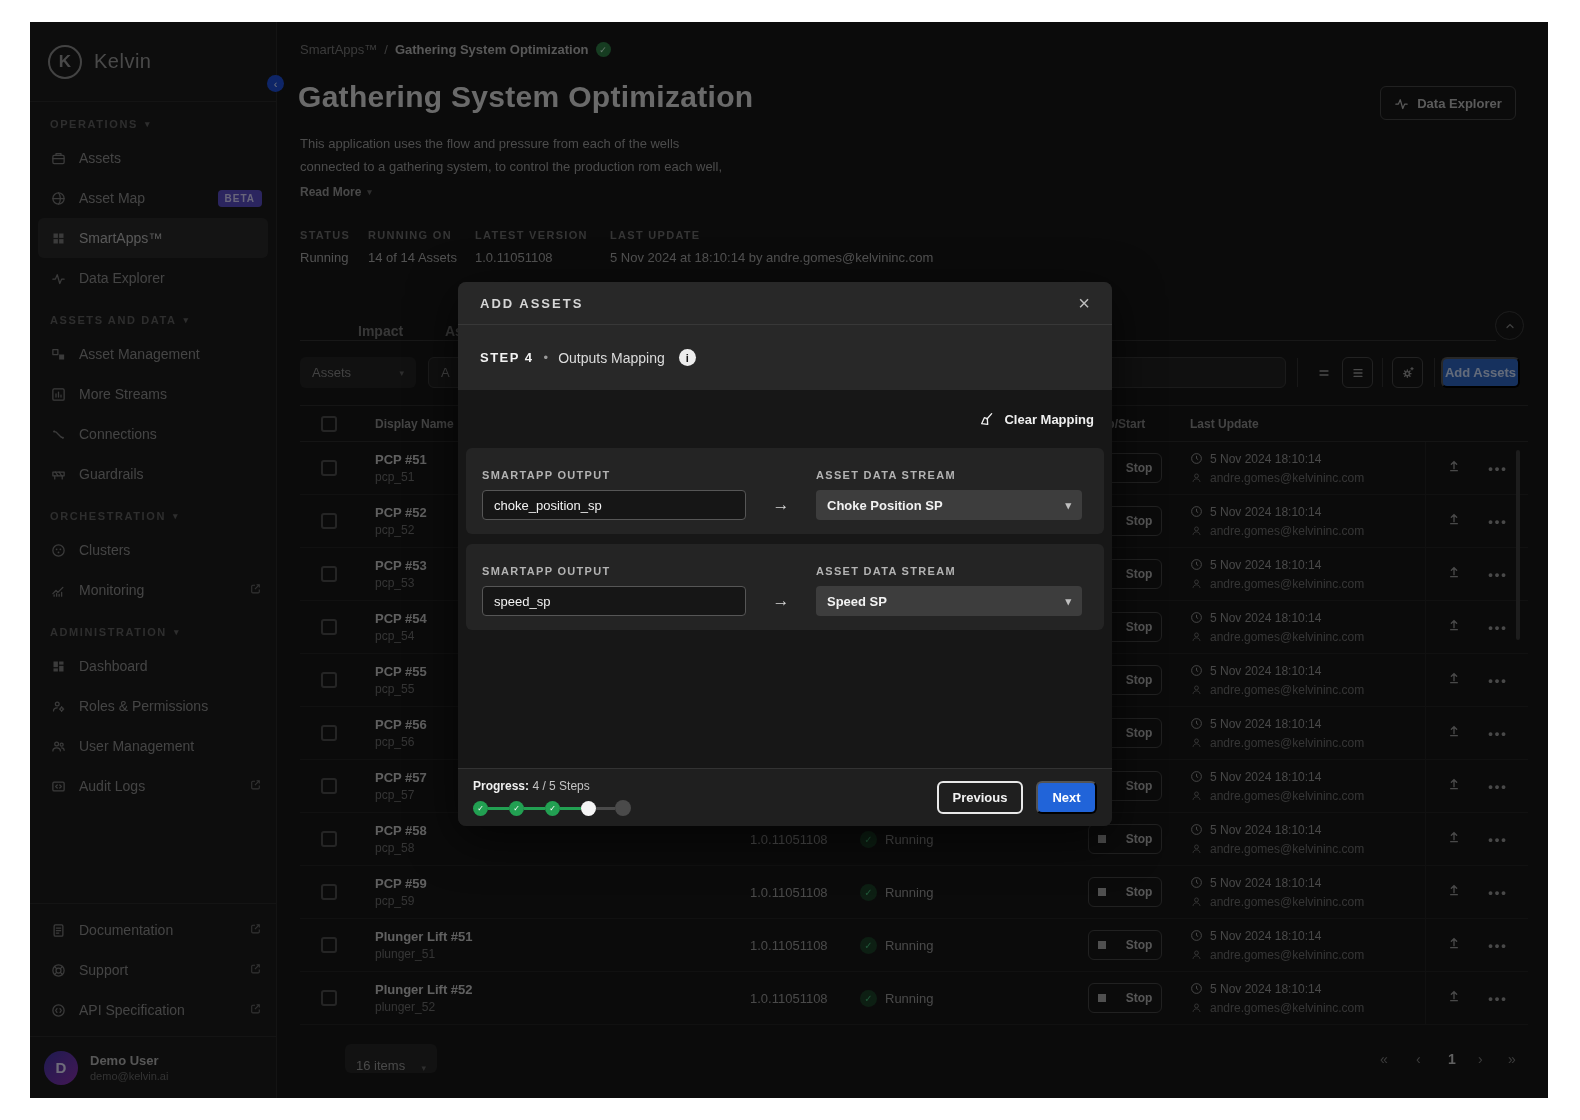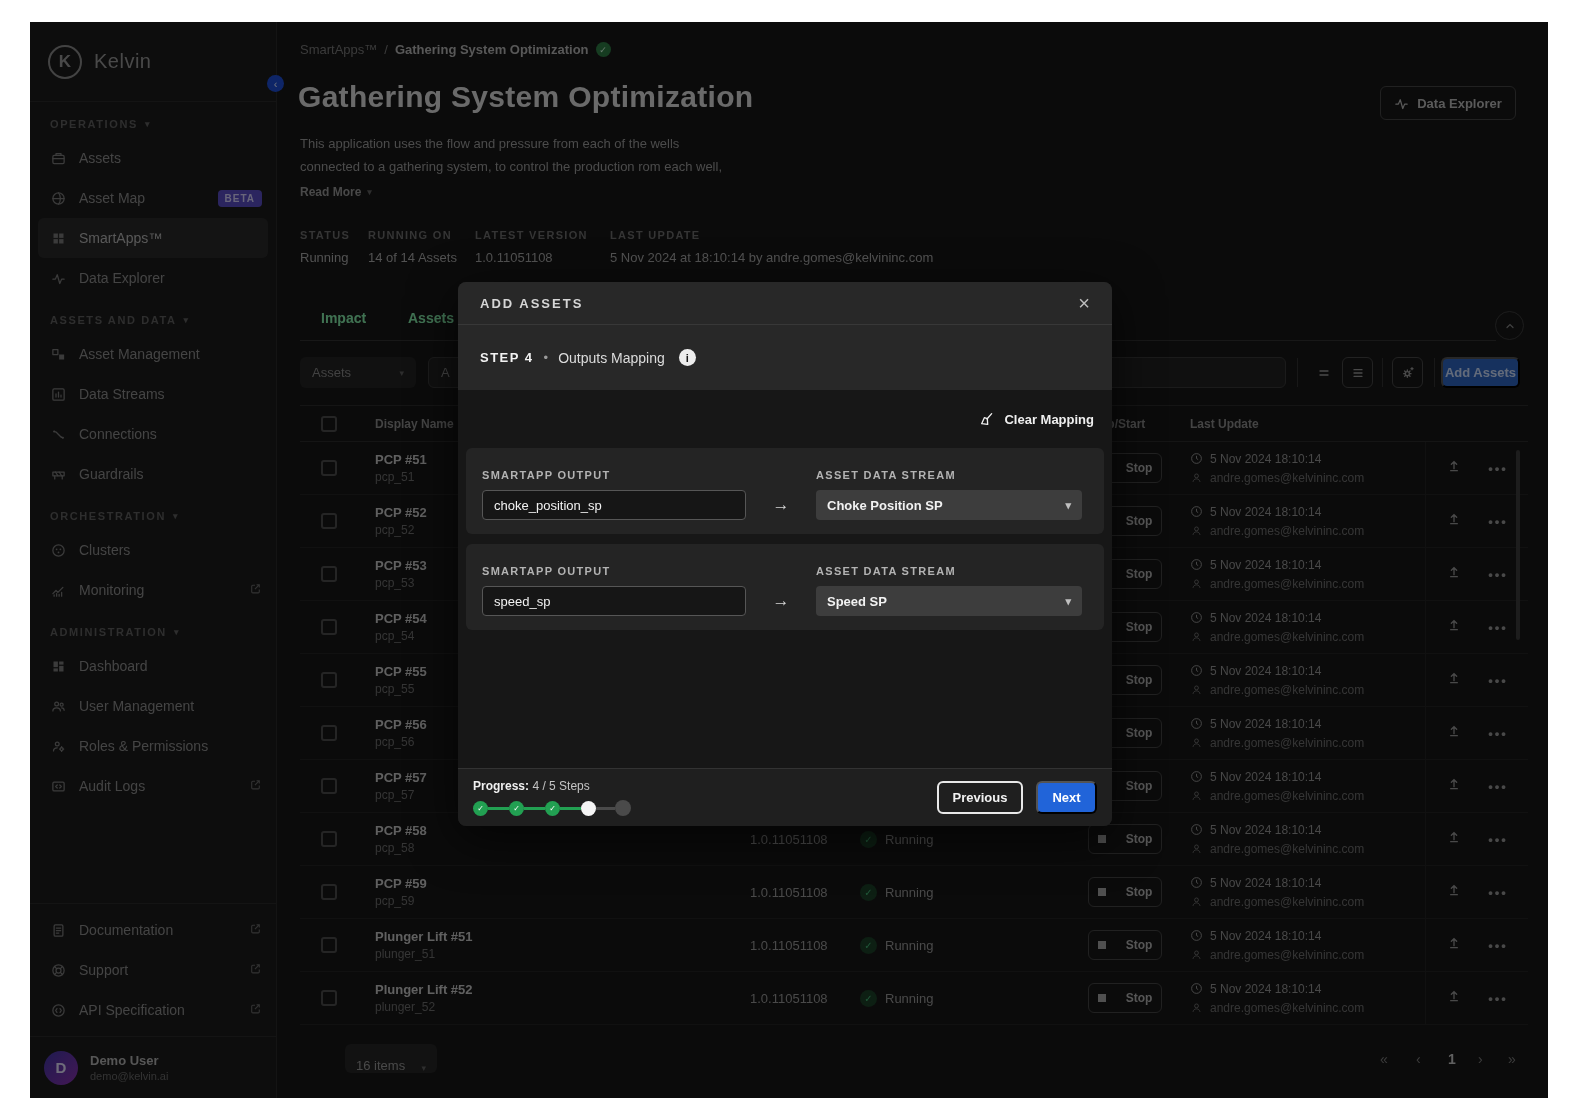--- a/index.html
+++ b/index.html
@@ -34,21 +34,21 @@
   .crumb { left: 270px; top: 20px; font-size: 13px; color: #7b7b7b; display: flex; align-items: center; gap: 7px; }
   .crumb b { color: #b8b8b8; }
   .crumb-check { width: 15px; height: 15px; border-radius: 50%; background: #2f7d45; color: #d8ffe5; font-size: 9px; display: flex; align-items: center; justify-content: center; }
   .page-title { left: 268px; top: 58px; font-size: 30px; font-weight: bold; color: #dedede; letter-spacing: .3px; }
   .dx-btn { left: 1350px; top: 64px; width: 136px; height: 34px; border: 1px solid #454545; border-radius: 6px; color: #bdbdbd; font-size: 13px; font-weight: bold; display: flex; align-items: center; justify-content: center; gap: 8px; background: transparent; }
   .dx-btn svg { width: 15px; height: 15px; stroke: #bdbdbd; fill: none; stroke-width: 2; stroke-linecap: round; stroke-linejoin: round; }
   .desc { left: 270px; font-size: 13px; color: #9d9d9d; }
   .readmore { left: 270px; top: 163px; font-size: 12px; color: #9a9a9a; font-weight: bold; display: flex; gap: 6px; align-items: center; }
   .stat-label { top: 207px; font-size: 11px; font-weight: bold; letter-spacing: 1.3px; color: #6f6f6f; }
   .stat-value { top: 228px; font-size: 13px; color: #ababab; }
-  .tab { top: 288px; font-size: 14px; color: #86efac; font-weight: bold; }
+  .tab { top: 301px; font-size: 14px; color: #737373; font-weight: bold; margin-left: 37px; }
   .tab-underline { left: 270px; top: 318px; width: 1196px; height: 1px; background: #333333; }
   .collapse-circle { left: 1465px; top: 289px; width: 29px; height: 29px; border: 1px solid #3c3c3c; border-radius: 50%; display: flex; align-items: center; justify-content: center; }
   .collapse-circle svg { width: 12px; height: 12px; stroke: #8a8a8a; fill: none; stroke-width: 2.4; stroke-linecap: round; }
 
   .filter-select { left: 270px; top: 335px; width: 116px; height: 31px; background: #252525; border-radius: 6px; color: #8a8a8a; font-size: 13px; display: flex; align-items: center; justify-content: space-between; padding: 0 12px; }
   .search-box { left: 398px; top: 335px; width: 858px; height: 31px; background: #222222; border: 1px solid #3a3a3a; border-radius: 6px; color: #8a8a8a; font-size: 13px; display: flex; align-items: center; padding: 0 12px; }
   .vdiv { top: 336px; width: 1px; height: 29px; background: #333333; }
   .icon-btn { top: 335px; width: 31px; height: 31px; border-radius: 6px; display: flex; align-items: center; justify-content: center; }
   .icon-btn.boxed { border: 1px solid #474747; }
   .icon-btn svg { width: 16px; height: 16px; stroke: #9a9a9a; fill: none; stroke-width: 2; stroke-linecap: round; }
@@ -187,21 +187,21 @@
         </span>
       <span class="nav-label">Asset Management</span>
     </div>
     <div class="nav-item">
       <span class="nav-ico">
           <svg viewBox="0 0 24 24">
             <rect x="3" y="3" width="18" height="18" rx="2"></rect>
             <path d="M8 16v-5M12 16V8M16 16v-3"></path>
           </svg>
         </span>
-      <span class="nav-label">Data Streams</span>
+      <span class="nav-label">More Streams</span>
     </div>
     <div class="nav-item">
       <span class="nav-ico">
           <svg viewBox="0 0 24 24">
             <path d="M5 7c6 0 8 10 14 10"></path>
             <circle cx="5" cy="7" r="1.6" fill="currentColor" stroke="none"></circle>
             <circle cx="19" cy="17" r="1.6" fill="currentColor" stroke="none"></circle>
           </svg>
         </span>
       <span class="nav-label">Connections</span>
@@ -255,38 +255,38 @@
             <rect x="13" y="4" width="7" height="5" fill="currentColor" stroke="none"></rect>
             <rect x="13" y="11" width="7" height="9" fill="currentColor" stroke="none"></rect>
             <rect x="4" y="15" width="7" height="5" fill="currentColor" stroke="none"></rect>
           </svg>
         </span>
       <span class="nav-label">Dashboard</span>
     </div>
     <div class="nav-item">
       <span class="nav-ico">
           <svg viewBox="0 0 24 24">
+            <circle cx="10" cy="8" r="3"></circle>
+            <path d="M4 19c0-3 2.5-5 6-5"></path>
+            <circle cx="17" cy="16" r="2.4"></circle>
+            <path d="M17 12.2v1.4M17 18.4v1.4M13.7 16h1.4M18.9 16h1.4"></path>
+          </svg>
+        </span>
+      <span class="nav-label">Roles &amp; Permissions</span>
+    </div>
+    <div class="nav-item">
+      <span class="nav-ico">
+          <svg viewBox="0 0 24 24">
             <circle cx="9" cy="8" r="3"></circle>
             <path d="M3 19c0-3 2.5-5 6-5s6 2 6 5"></path>
             <circle cx="17" cy="9" r="2.4"></circle>
             <path d="M17 14c2.5 0 4 1.8 4 4"></path>
           </svg>
         </span>
       <span class="nav-label">User Management</span>
-    </div>
-    <div class="nav-item">
-      <span class="nav-ico">
-          <svg viewBox="0 0 24 24">
-            <circle cx="10" cy="8" r="3"></circle>
-            <path d="M4 19c0-3 2.5-5 6-5"></path>
-            <circle cx="17" cy="16" r="2.4"></circle>
-            <path d="M17 12.2v1.4M17 18.4v1.4M13.7 16h1.4M18.9 16h1.4"></path>
-          </svg>
-        </span>
-      <span class="nav-label">Roles &amp; Permissions</span>
     </div>
     <div class="nav-item">
       <span class="nav-ico">
           <svg viewBox="0 0 24 24">
             <rect x="3" y="5" width="18" height="14" rx="2"></rect>
             <path d="M10 9.5 7.5 12 10 14.5M14 9.5 16.5 12 14 14.5"></path>
           </svg>
         </span>
       <span class="nav-label">Audit Logs</span>
       <span class="ext-ico"><svg viewBox="0 0 24 24">

